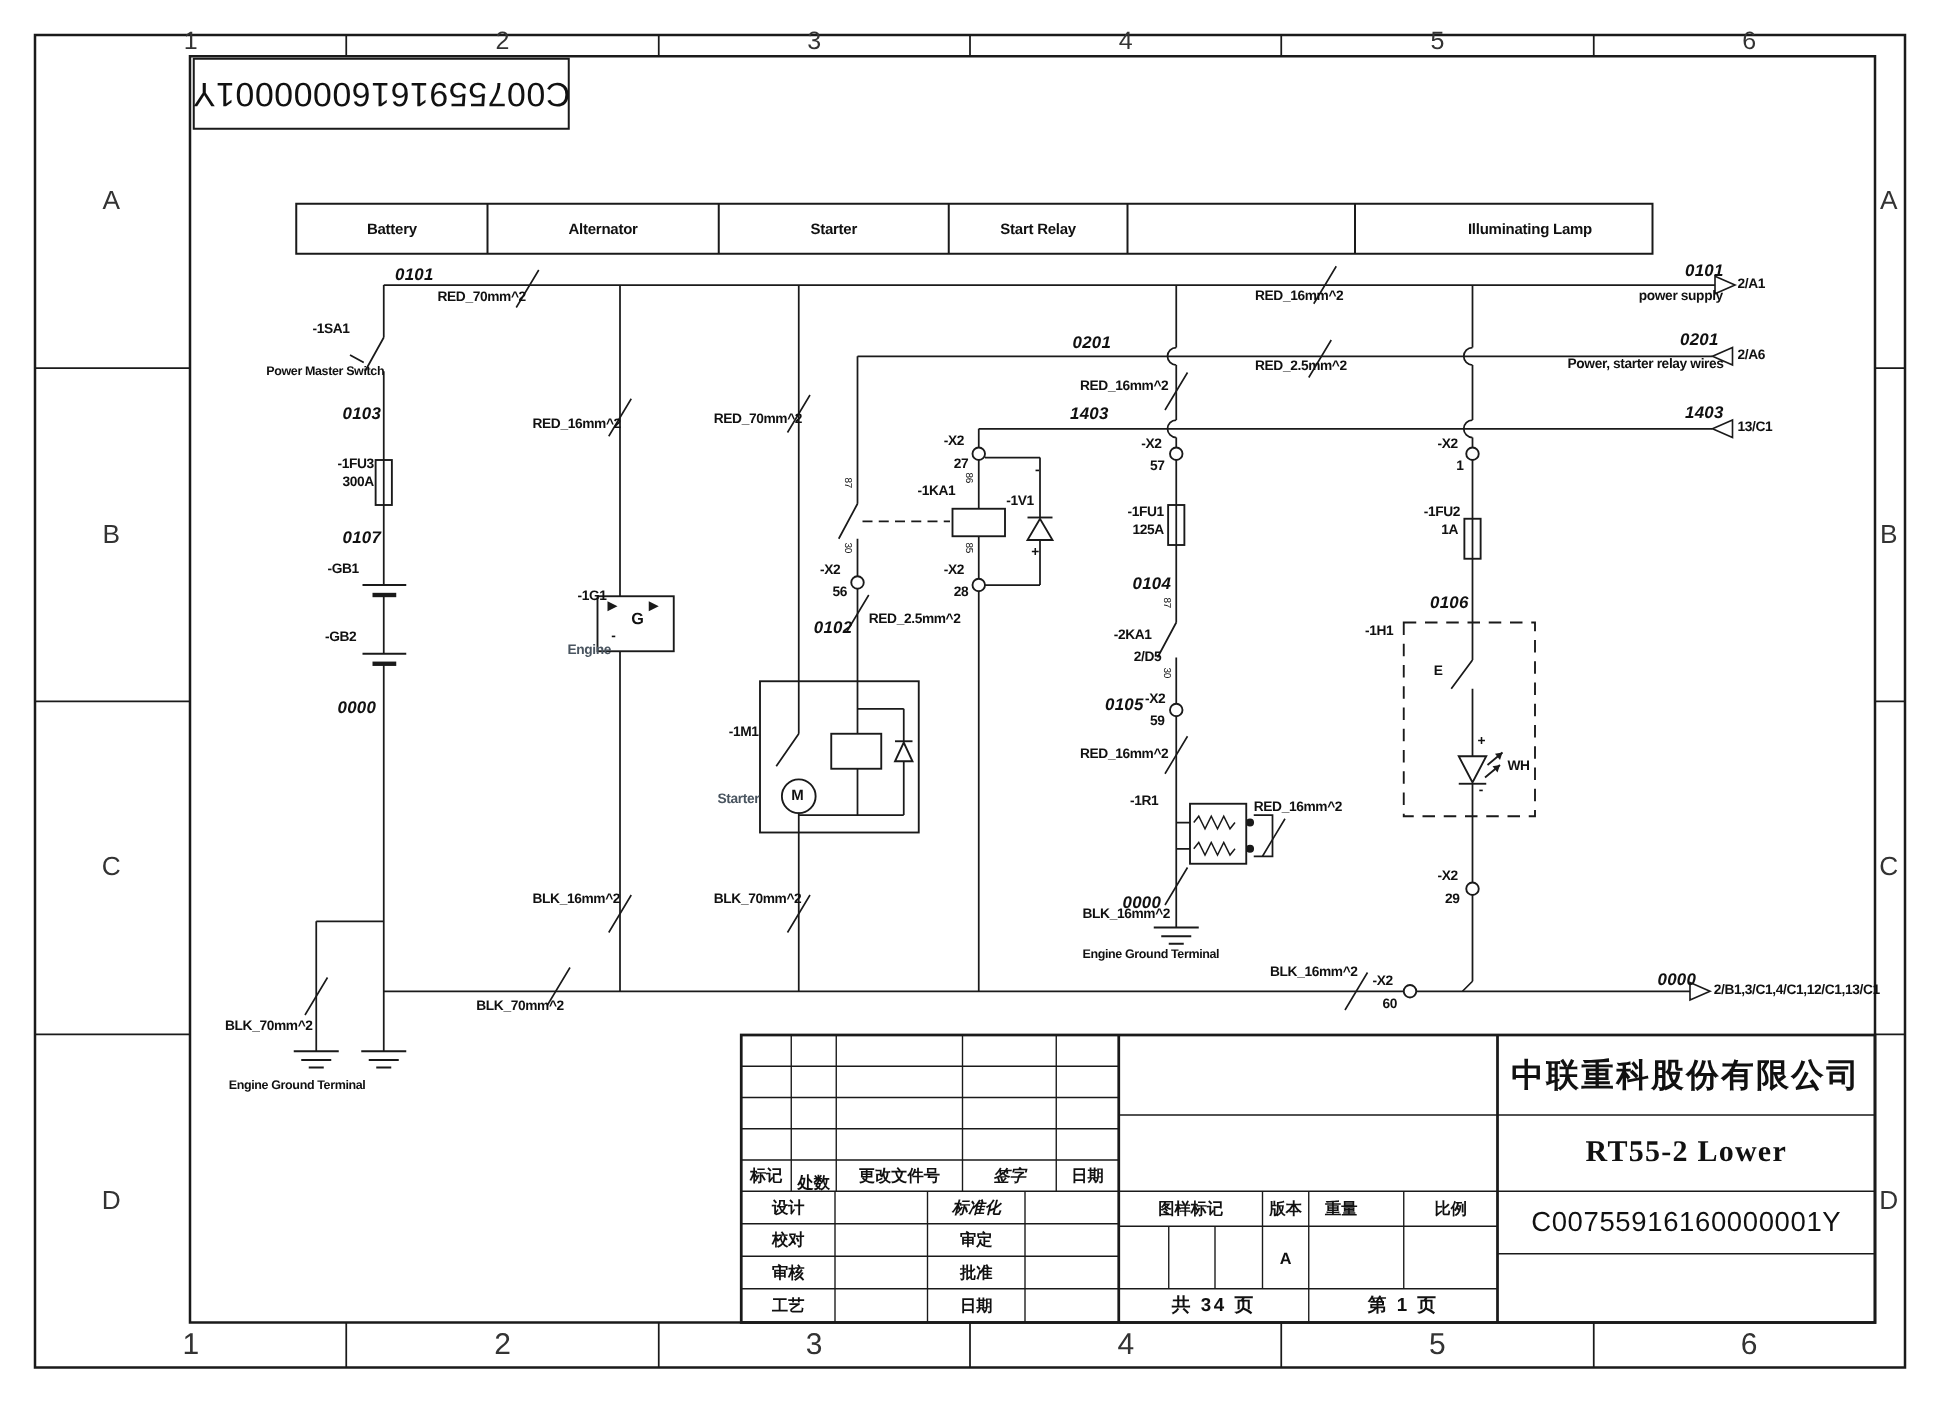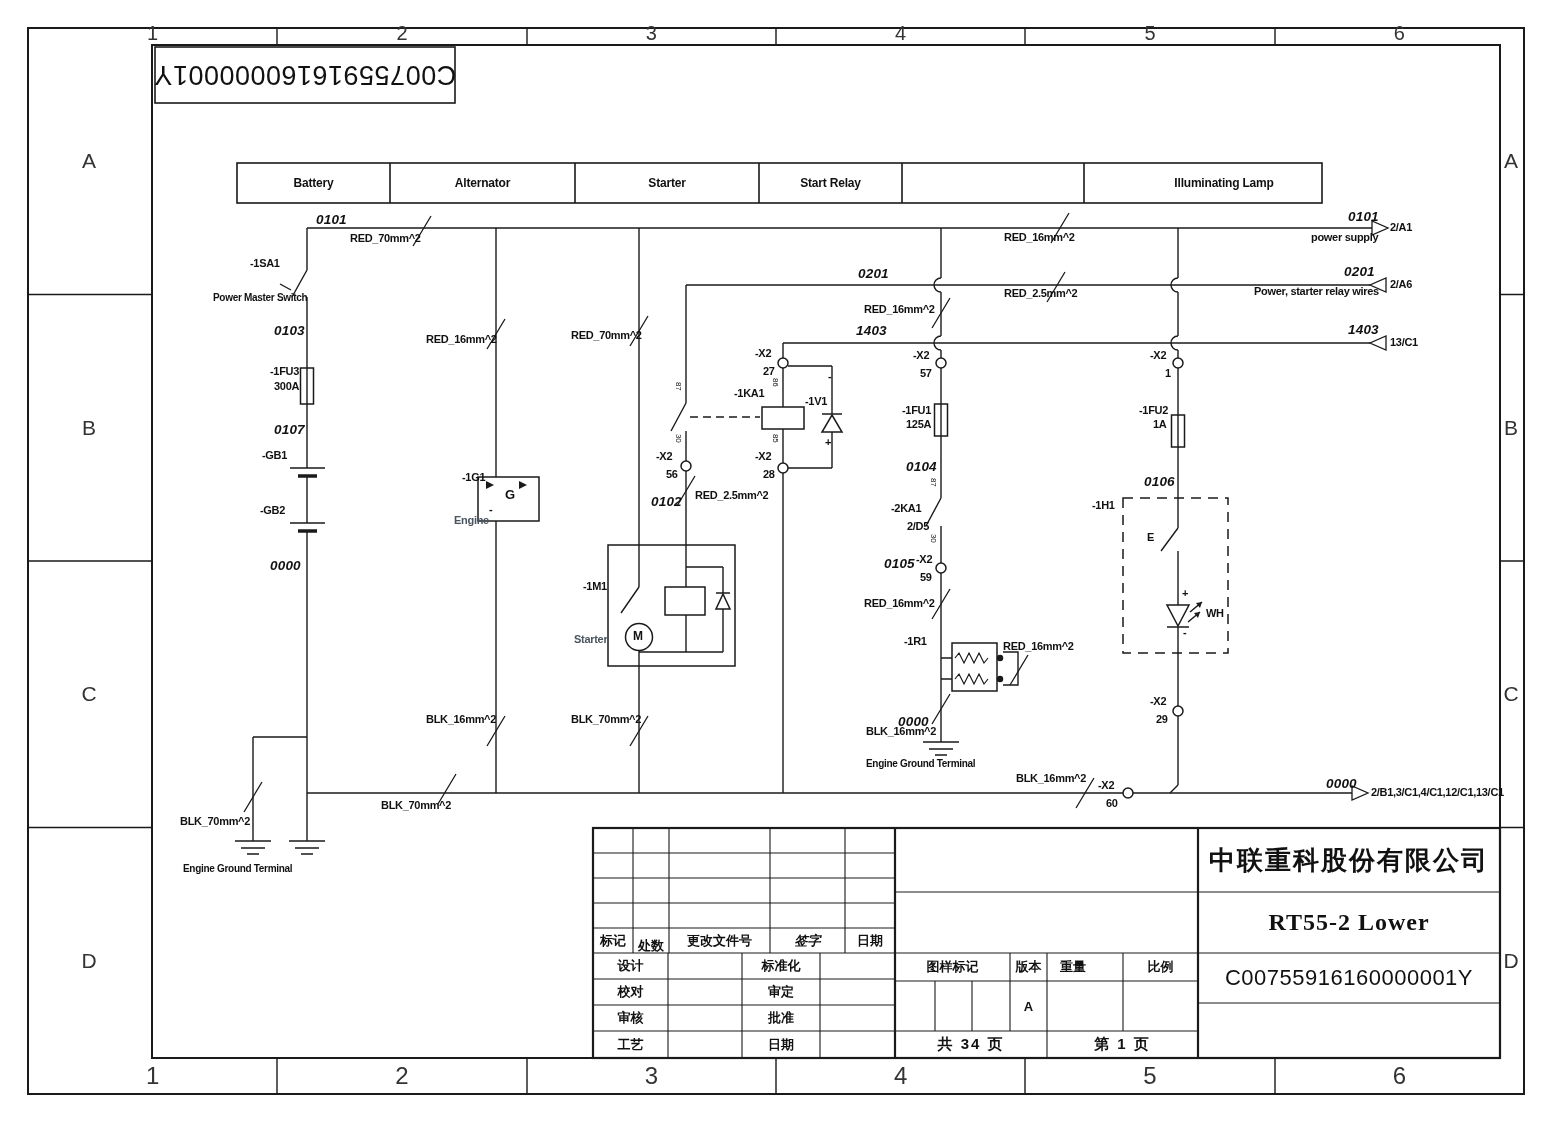--- a/index.html
+++ b/index.html
@@ -312,21 +312,21 @@
       <span class="ann m" style="left: 633px; top: 629px;">M</span>
     </div>
 
   <div class="tb" style="left:593px;top:928px;width:40px;height:25px;">标记</div>
   <div class="tb" style="left:633px;top:928px;width:36px;height:36px;">处数</div>
   <div class="tb" style="left:669px;top:928px;width:101px;height:25px;">更改文件号</div>
   <div class="tb" style="left:770px;top:928px;width:75px;height:25px;font-style:italic;">签字</div>
   <div class="tb" style="left:845px;top:928px;width:50px;height:25px;">日期</div>
 
   <div class="tb" style="left:593px;top:953px;width:75px;height:26px;">设计</div>
-  <div class="tb" style="left:742px;top:953px;width:78px;height:26px;">标准化</div>
+  <div class="tb" style="left:742px;top:953px;width:78px;height:26px;font-style:italic;">标准化</div>
   <div class="tb" style="left:593px;top:979px;width:75px;height:26px;">校对</div>
   <div class="tb" style="left:742px;top:979px;width:78px;height:26px;">审定</div>
   <div class="tb" style="left:593px;top:1005px;width:75px;height:26px;">审核</div>
   <div class="tb" style="left:742px;top:1005px;width:78px;height:26px;">批准</div>
   <div class="tb" style="left:593px;top:1031px;width:75px;height:27px;">工艺</div>
   <div class="tb" style="left:742px;top:1031px;width:78px;height:27px;">日期</div>
 
   <div class="tb" style="left:895px;top:953px;width:115px;height:28px;">图样标记</div>
   <div class="tb" style="left:1010px;top:953px;width:37px;height:28px;">版本</div>
   <div class="tb" style="left:1047px;top:953px;width:52px;height:28px;">重量</div>

